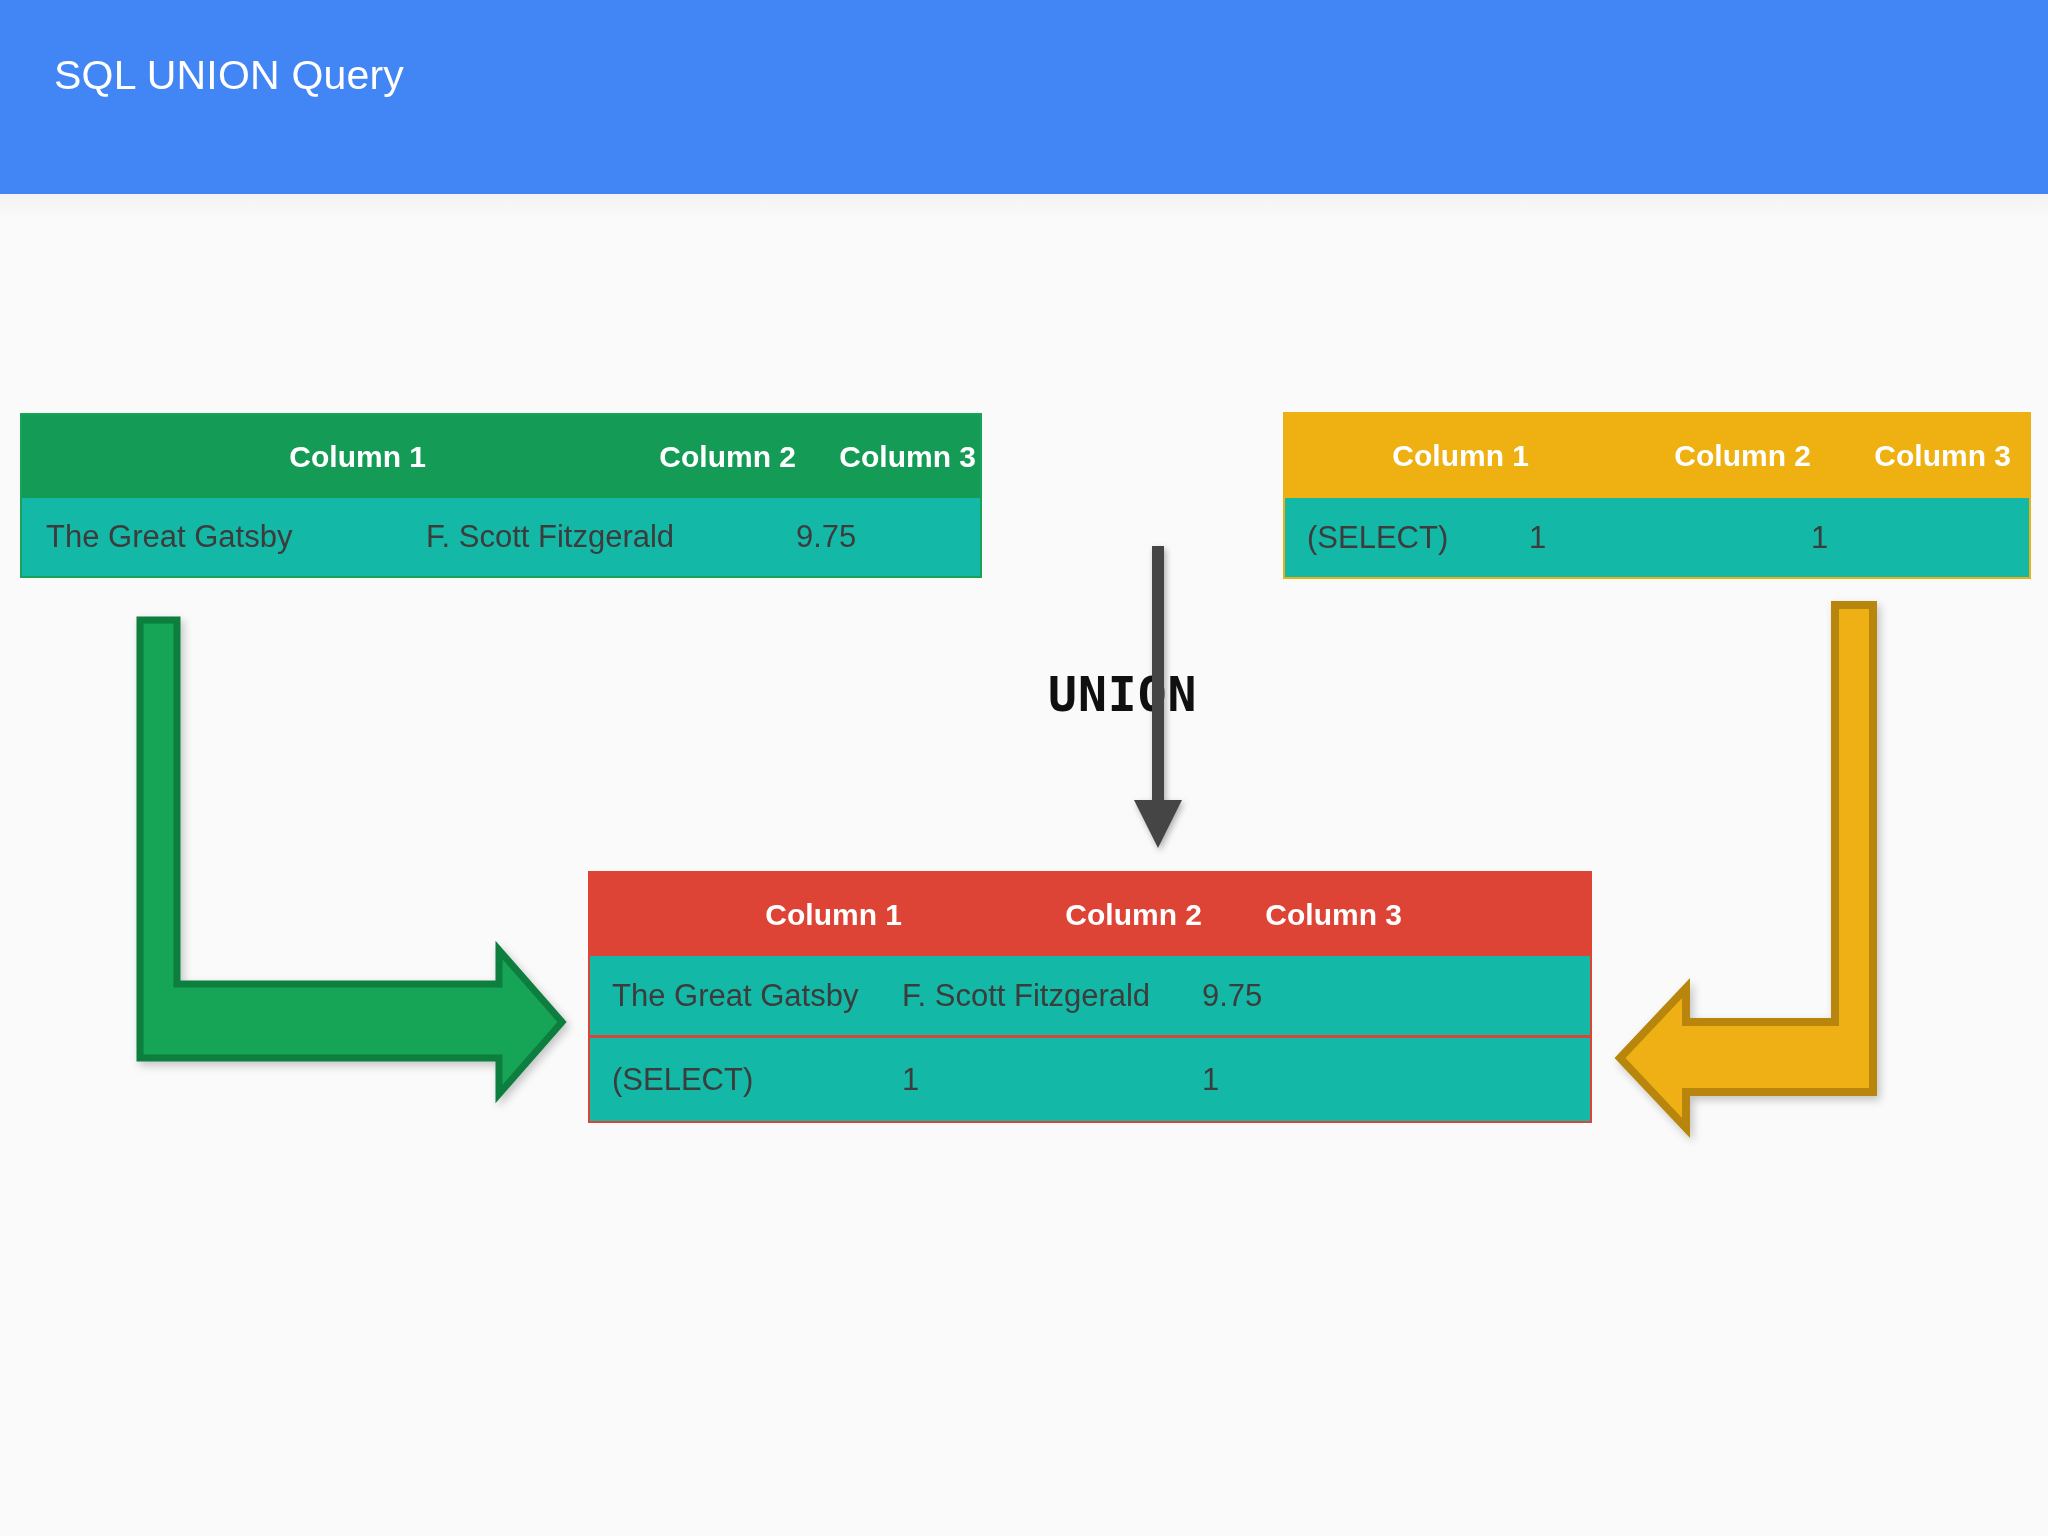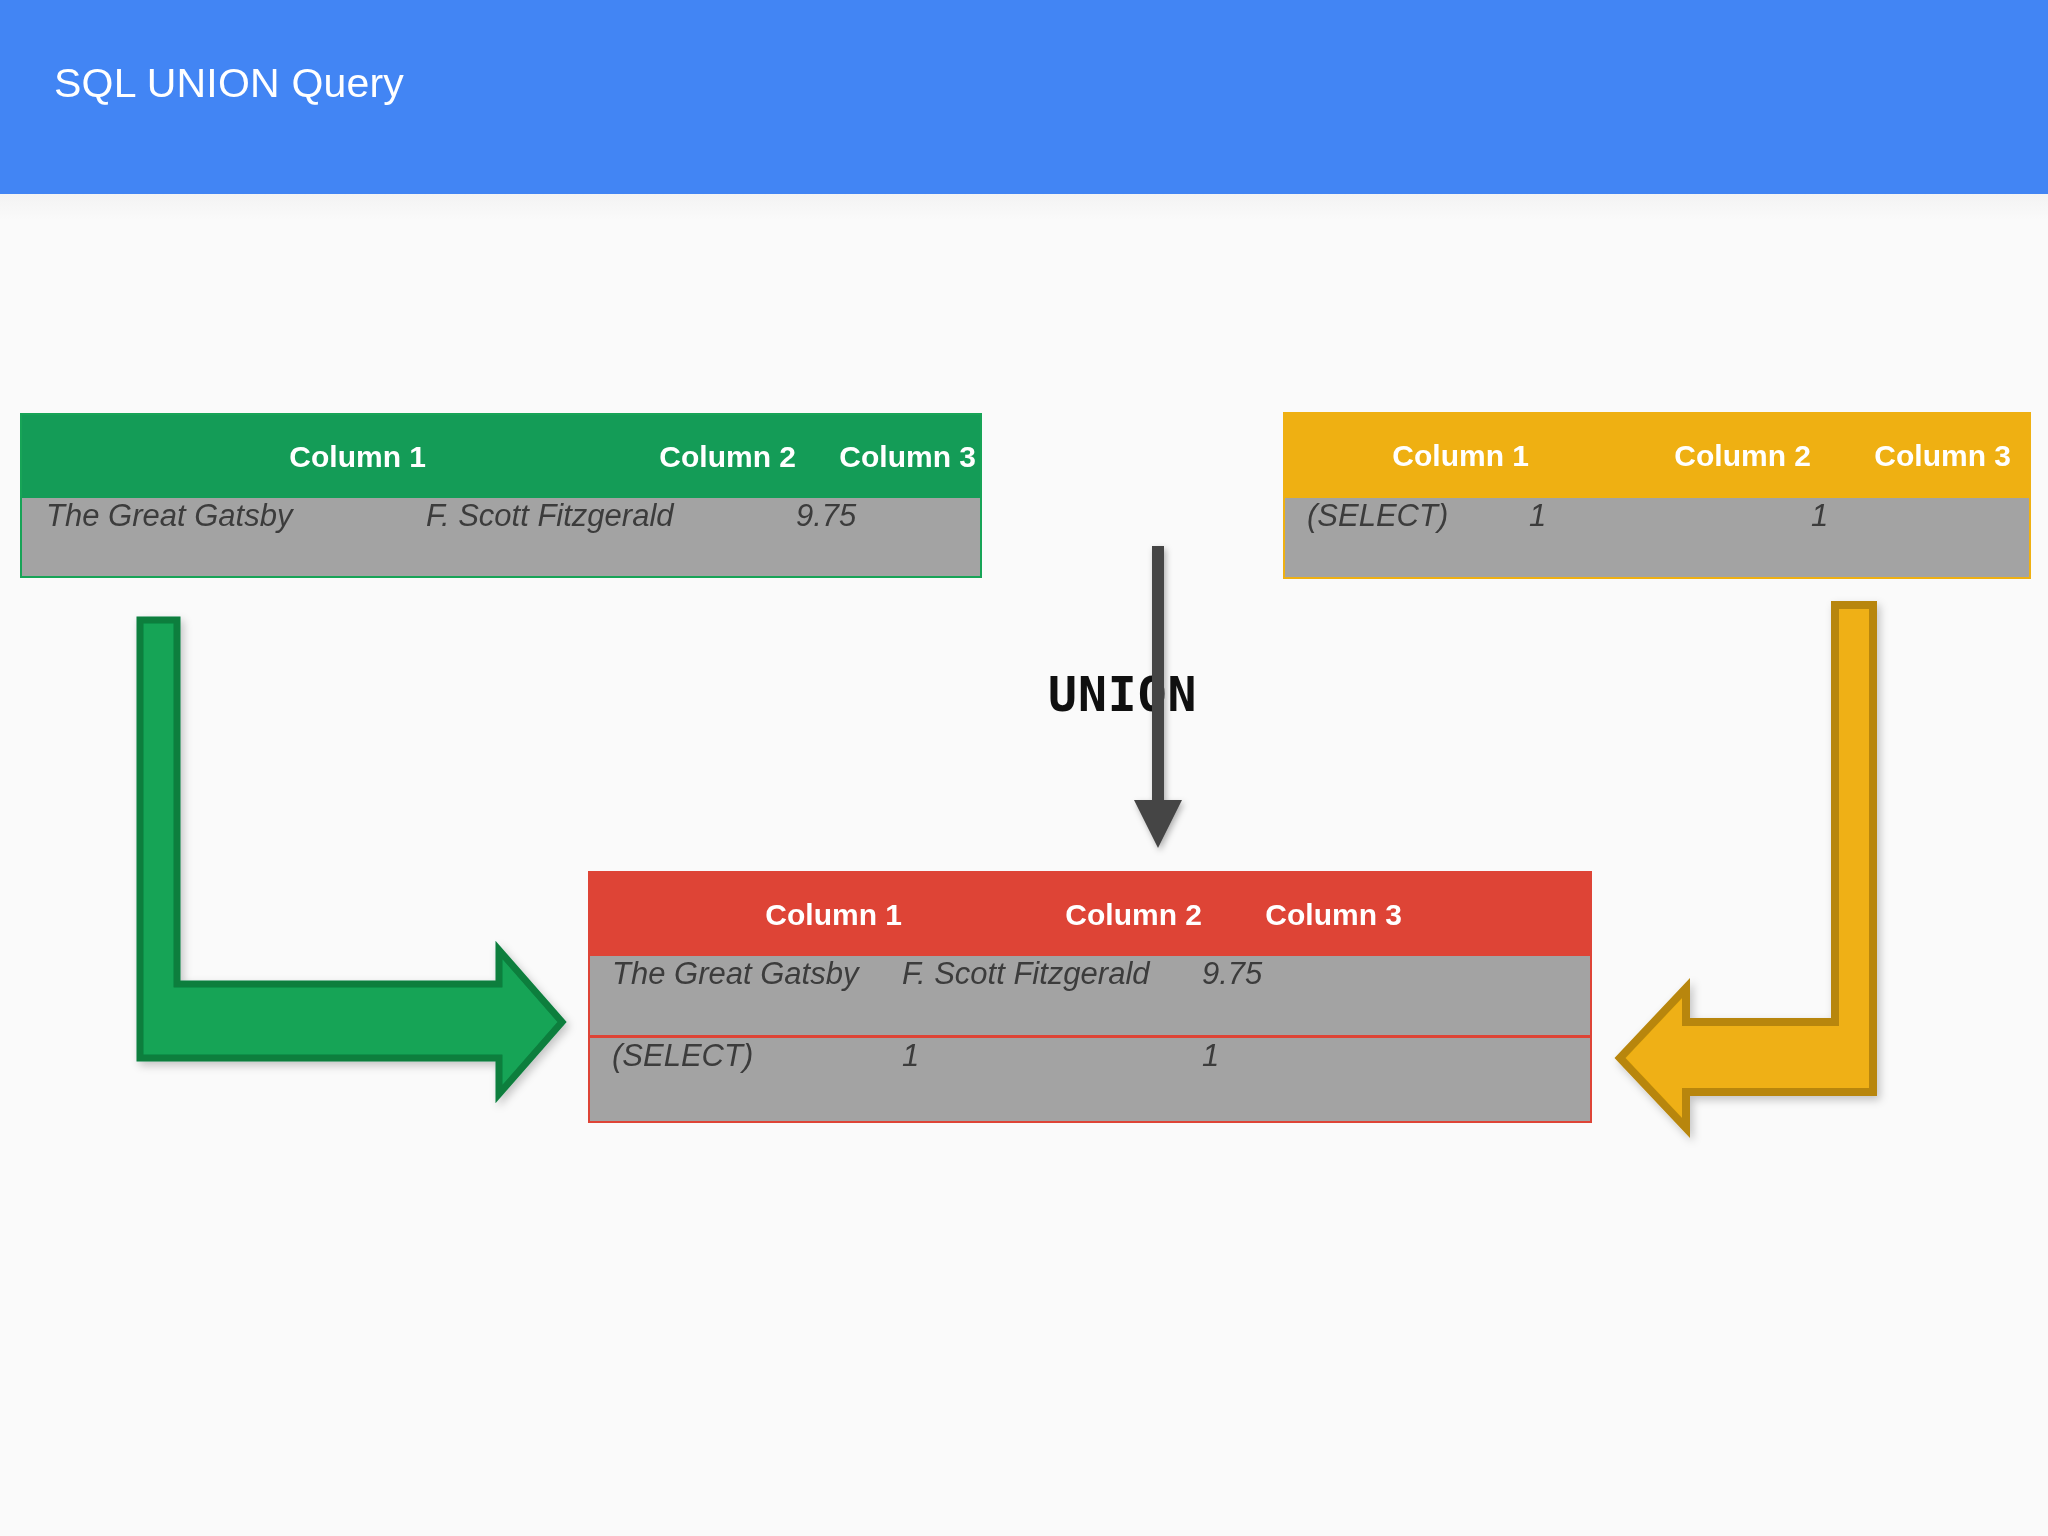--- a/index.html
+++ b/index.html
@@ -21,21 +21,21 @@
     left: 0;
     top: 0;
     width: 2048px;
     height: 194px;
     background: #4285F4;
     box-shadow: 0 3px 10px rgba(0,0,0,0.30);
   }
   .header-title {
     position: absolute;
     left: 54px;
-    top: 60px;
+    top: 52px;
     font-size: 41px;
     font-weight: 400;
     color: #ffffff;
     letter-spacing: 0.2px;
     white-space: nowrap;
   }
 
   
   .canvas {
     position: absolute;
@@ -60,24 +60,23 @@
   }
   .tbl-head .cell {
     font-weight: bold;
     color: #ffffff;
     font-size: 30px;
     white-space: nowrap;
     overflow: hidden;
   }
   .tbl-row {
     display: flex;
-    align-items: flex-start;
+    align-items: center;
     box-sizing: border-box;
-    background: #a3a3a3;
-    font-style: italic;
+    background: #14b8a6;
   }
   .tbl-row .cell {
     font-size: 31px;
     color: #3c3c3c;
     white-space: nowrap;
     overflow: hidden;
   }
 
   
   #green-table {

